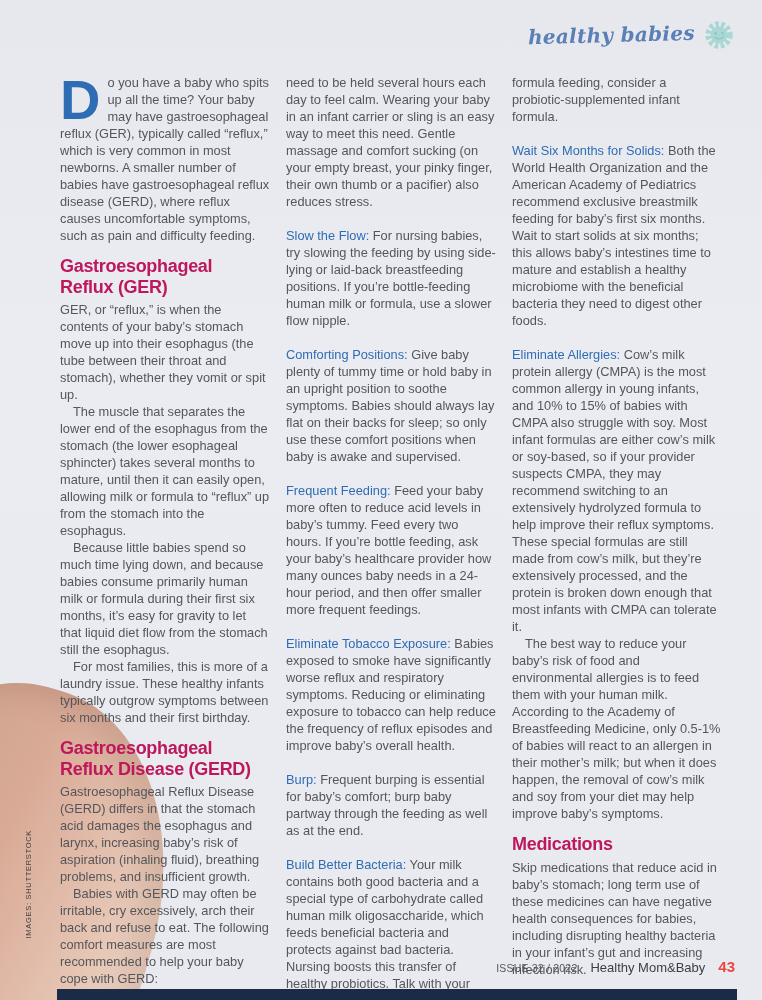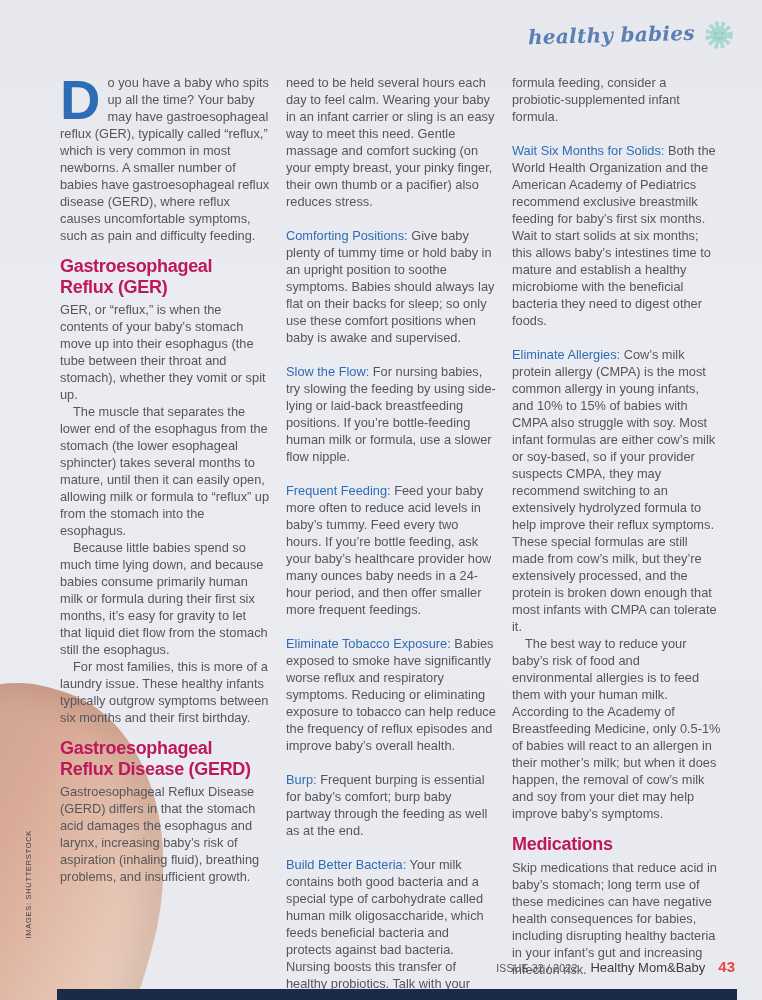--- a/index.html
+++ b/index.html
@@ -78,25 +78,26 @@
 <div class="columns" id="columns">
     <div class="col">
       <p class="intro"><span class="dropcap">D</span>o you have a baby who spits up all the time? Your baby may have gastroesophageal reflux (GER), typically called “reflux,” which is very common in most newborns. A smaller number of babies have gastroesophageal reflux disease (GERD), where reflux causes uncomfortable symptoms, such as pain and difficulty feeding.</p>
       <h2>Gastroesophageal Reflux (GER)</h2>
       <p class="">GER, or “reflux,” is when the contents of your baby’s stomach move up into their esophagus (the tube between their throat and stomach), whether they vomit or spit up.</p>
       <p class="indent">The muscle that separates the lower end of the esophagus from the stomach (the lower esophageal sphincter) takes several months to mature, until then it can easily open, allowing milk or formula to “reflux” up from the stomach into the esophagus.</p>
       <p class="indent">Because little babies spend so much time lying down, and because babies consume primarily human milk or formula during their first six months, it’s easy for gravity to let that liquid diet flow from the stomach still the esophagus.</p>
       <p class="indent">For most families, this is more of a laundry issue. These healthy infants typically outgrow symptoms between six months and their first birthday.</p>
       <h2>Gastroesophageal Reflux Disease (GERD)</h2>
       <p class="">Gastroesophageal Reflux Disease (GERD) differs in that the stomach acid damages the esophagus and larynx, increasing baby’s risk of aspiration (inhaling fluid), breathing problems, and insufficient growth.</p>
+      <p class="indent">Babies with GERD may often be irritable, cry excessively, arch their back and refuse to eat. The following comfort measures are most recommended to help your baby cope with GERD:</p>
     </div>
     <div class="col">
       <p class="">need to be held several hours each day to feel calm. Wearing your baby in an infant carrier or sling is an easy way to meet this need. Gentle massage and comfort sucking (on your empty breast, your pinky finger, their own thumb or a pacifier) also reduces stress.</p>
+      <p class="lead-para"><span class="lead">Slow the Flow: </span>For nursing babies, try slowing the feeding by using side-lying or laid-back breastfeeding positions. If you’re bottle-feeding human milk or formula, use a slower flow nipple.</p>
       <p class="lead-para"><span class="lead">Comforting Positions: </span>Give baby plenty of tummy time or hold baby in an upright position to soothe symptoms. Babies should always lay flat on their backs for sleep; so only use these comfort positions when baby is awake and supervised.</p>
-      <p class="lead-para"><span class="lead">Slow the Flow: </span>For nursing babies, try slowing the feeding by using side-lying or laid-back breastfeeding positions. If you’re bottle-feeding human milk or formula, use a slower flow nipple.</p>
       <p class="lead-para"><span class="lead">Frequent Feeding: </span>Feed your baby more often to reduce acid levels in baby’s tummy. Feed every two hours. If you’re bottle feeding, ask your baby’s healthcare provider how many ounces baby needs in a 24-hour period, and then offer smaller more frequent feedings.</p>
       <p class="lead-para"><span class="lead">Eliminate Tobacco Exposure: </span>Babies exposed to smoke have significantly worse reflux and respiratory symptoms. Reducing or eliminating exposure to tobacco can help reduce the frequency of reflux episodes and improve baby’s overall health.</p>
       <p class="lead-para"><span class="lead">Burp: </span>Frequent burping is essential for baby’s comfort; burp baby partway through the feeding as well as at the end.</p>
       <p class="lead-para"><span class="lead">Build Better Bacteria: </span>Your milk contains both good bacteria and a special type of carbohydrate called human milk oligosaccharide, which feeds beneficial bacteria and protects against bad bacteria. Nursing boosts this transfer of healthy probiotics. Talk with your baby’s healthcare provider about giving additional probiotics containing Lactobacillus reuteri. If you’re</p>
     </div>
     <div class="col">
       <p class="">formula feeding, consider a probiotic-supplemented infant formula.</p>
       <p class="lead-para"><span class="lead">Wait Six Months for Solids: </span>Both the World Health Organization and the American Academy of Pediatrics recommend exclusive breastmilk feeding for baby’s first six months. Wait to start solids at six months; this allows baby’s intestines time to mature and establish a healthy microbiome with the beneficial bacteria they need to digest other foods.</p>
       <p class="lead-para"><span class="lead">Eliminate Allergies: </span>Cow’s milk protein allergy (CMPA) is the most common allergy in young infants, and 10% to 15% of babies with CMPA also struggle with soy. Most infant formulas are either cow’s milk or soy-based, so if your provider suspects CMPA, they may recommend switching to an extensively hydrolyzed formula to help improve their reflux symptoms. These special formulas are still made from cow’s milk, but they’re extensively processed, and the protein is broken down enough that most infants with CMPA can tolerate it.</p>
       <p class="indent">The best way to reduce your baby’s risk of food and environmental allergies is to feed them with your human milk. According to the Academy of Breastfeeding Medicine, only 0.5-1% of babies will react to an allergen in their mother’s milk; but when it does happen, the removal of cow’s milk and soy from your diet may help improve baby’s symptoms.</p>

